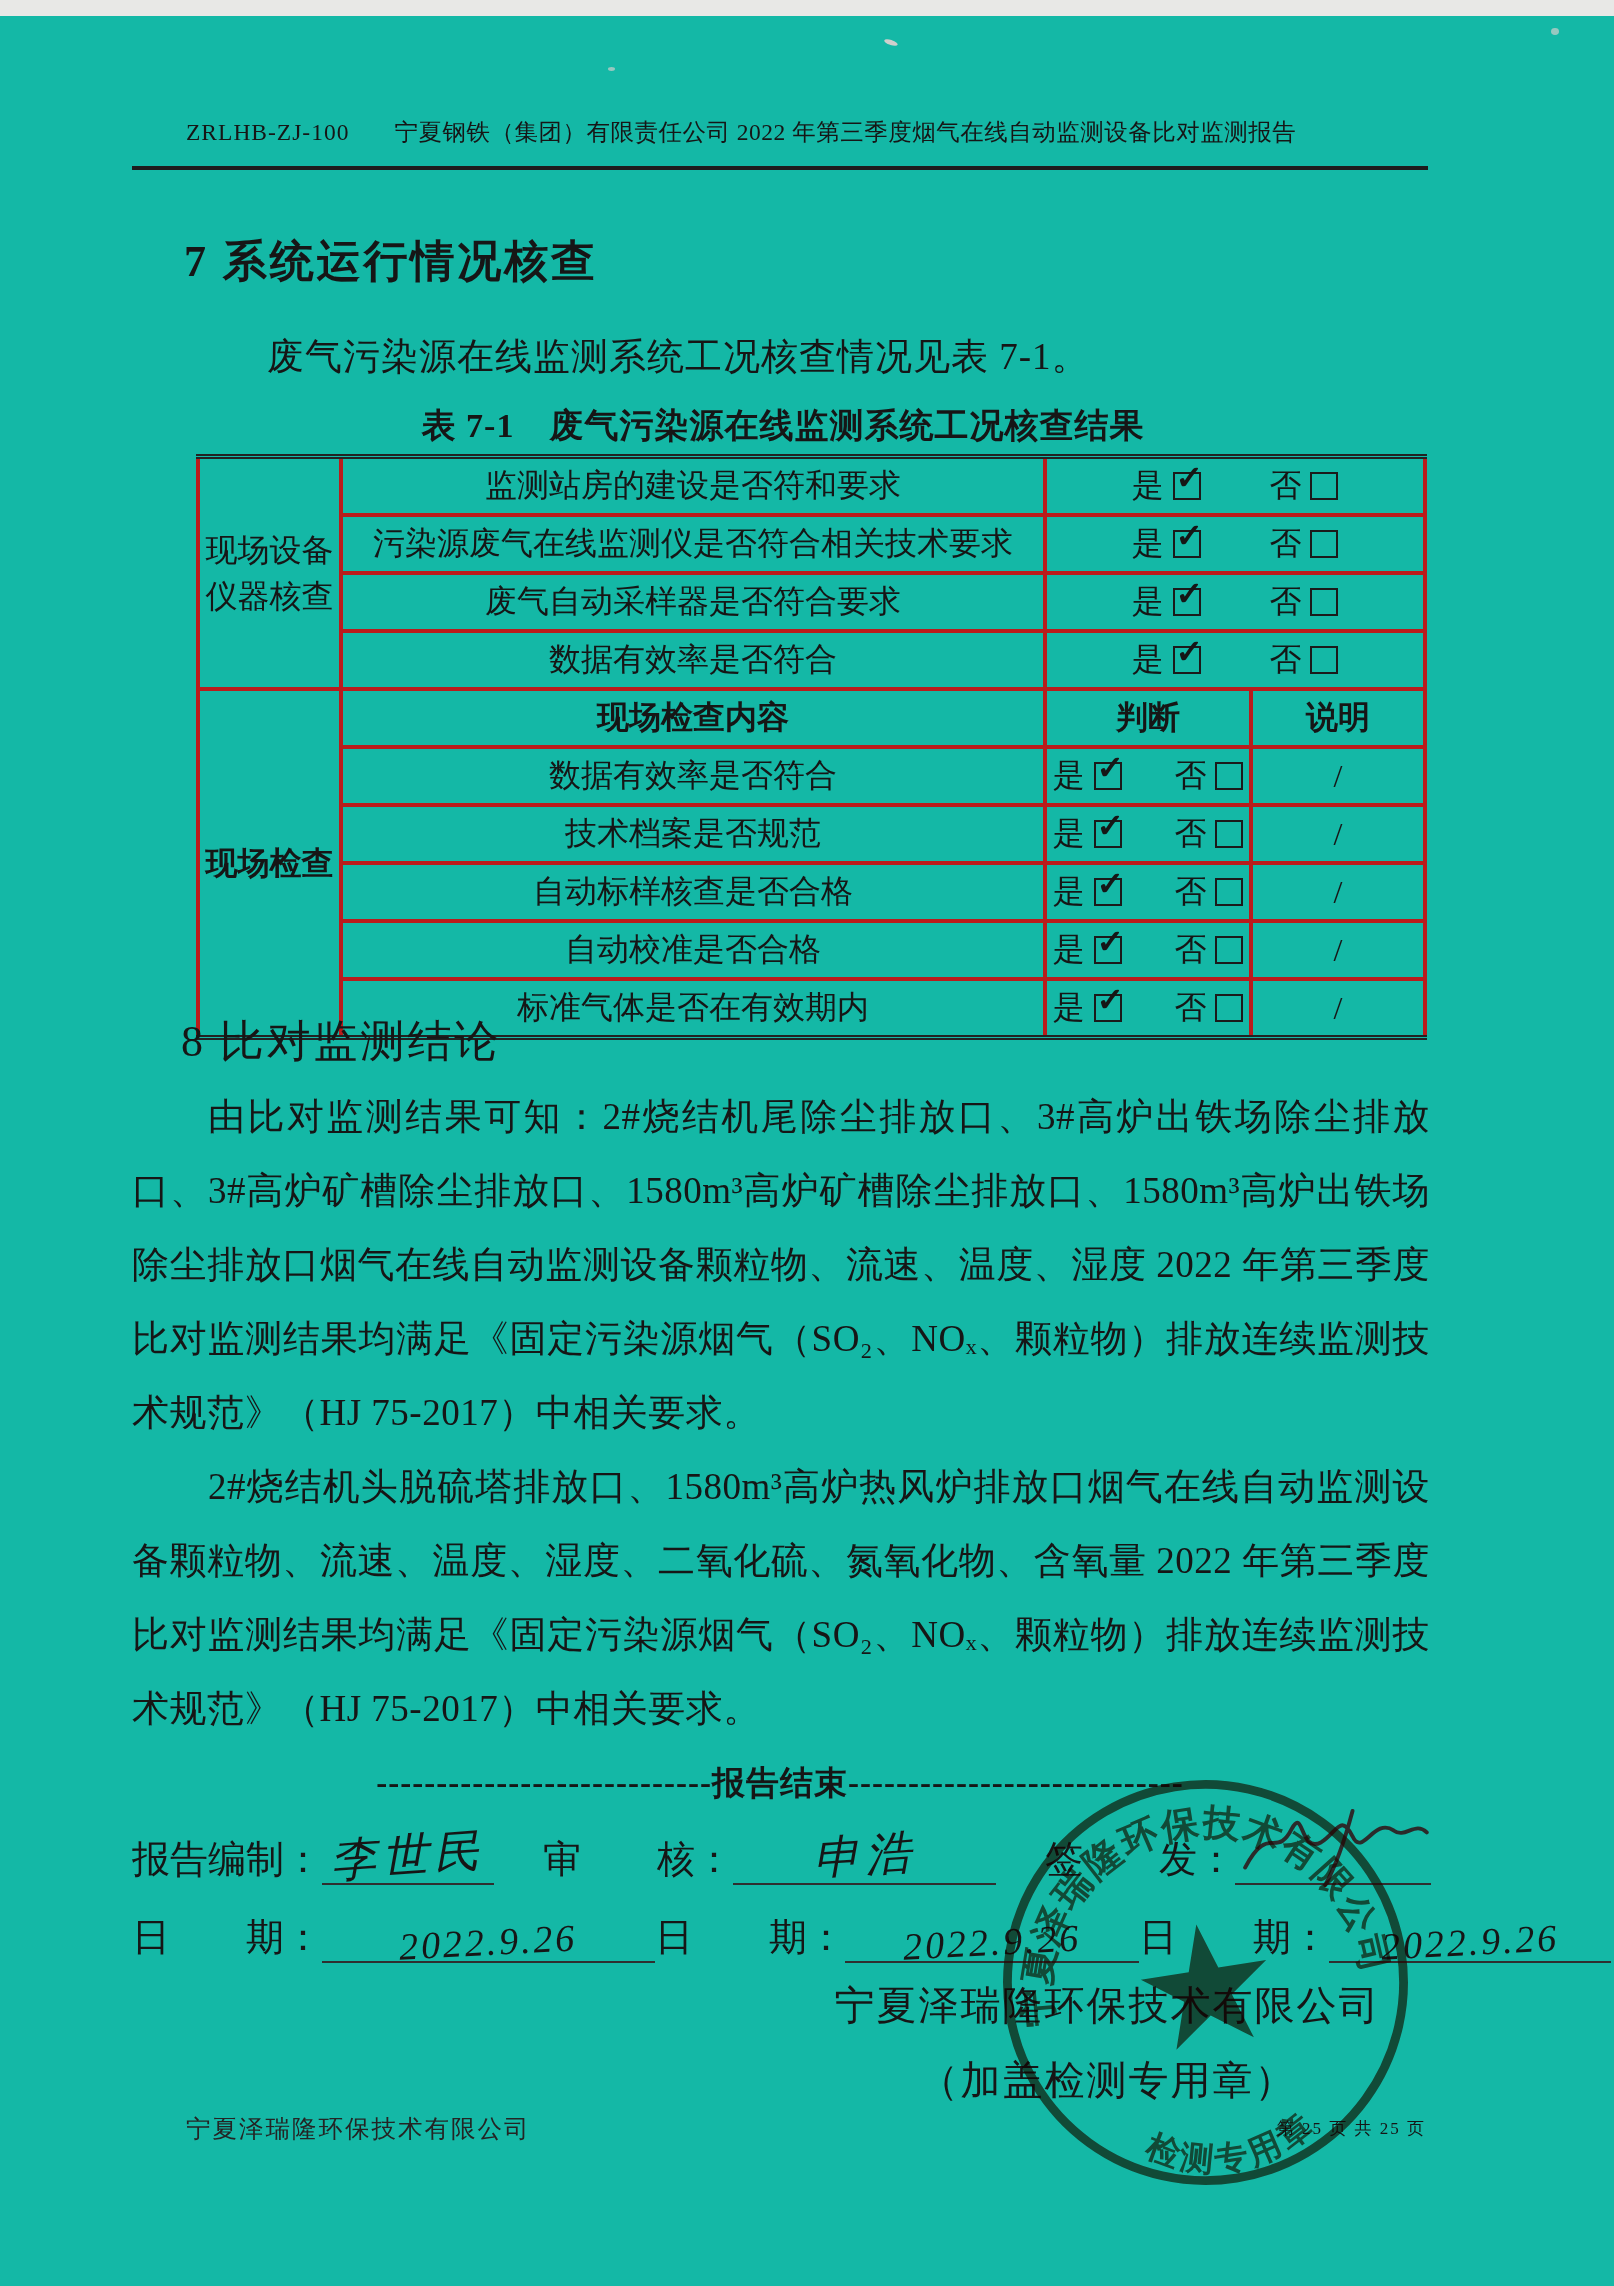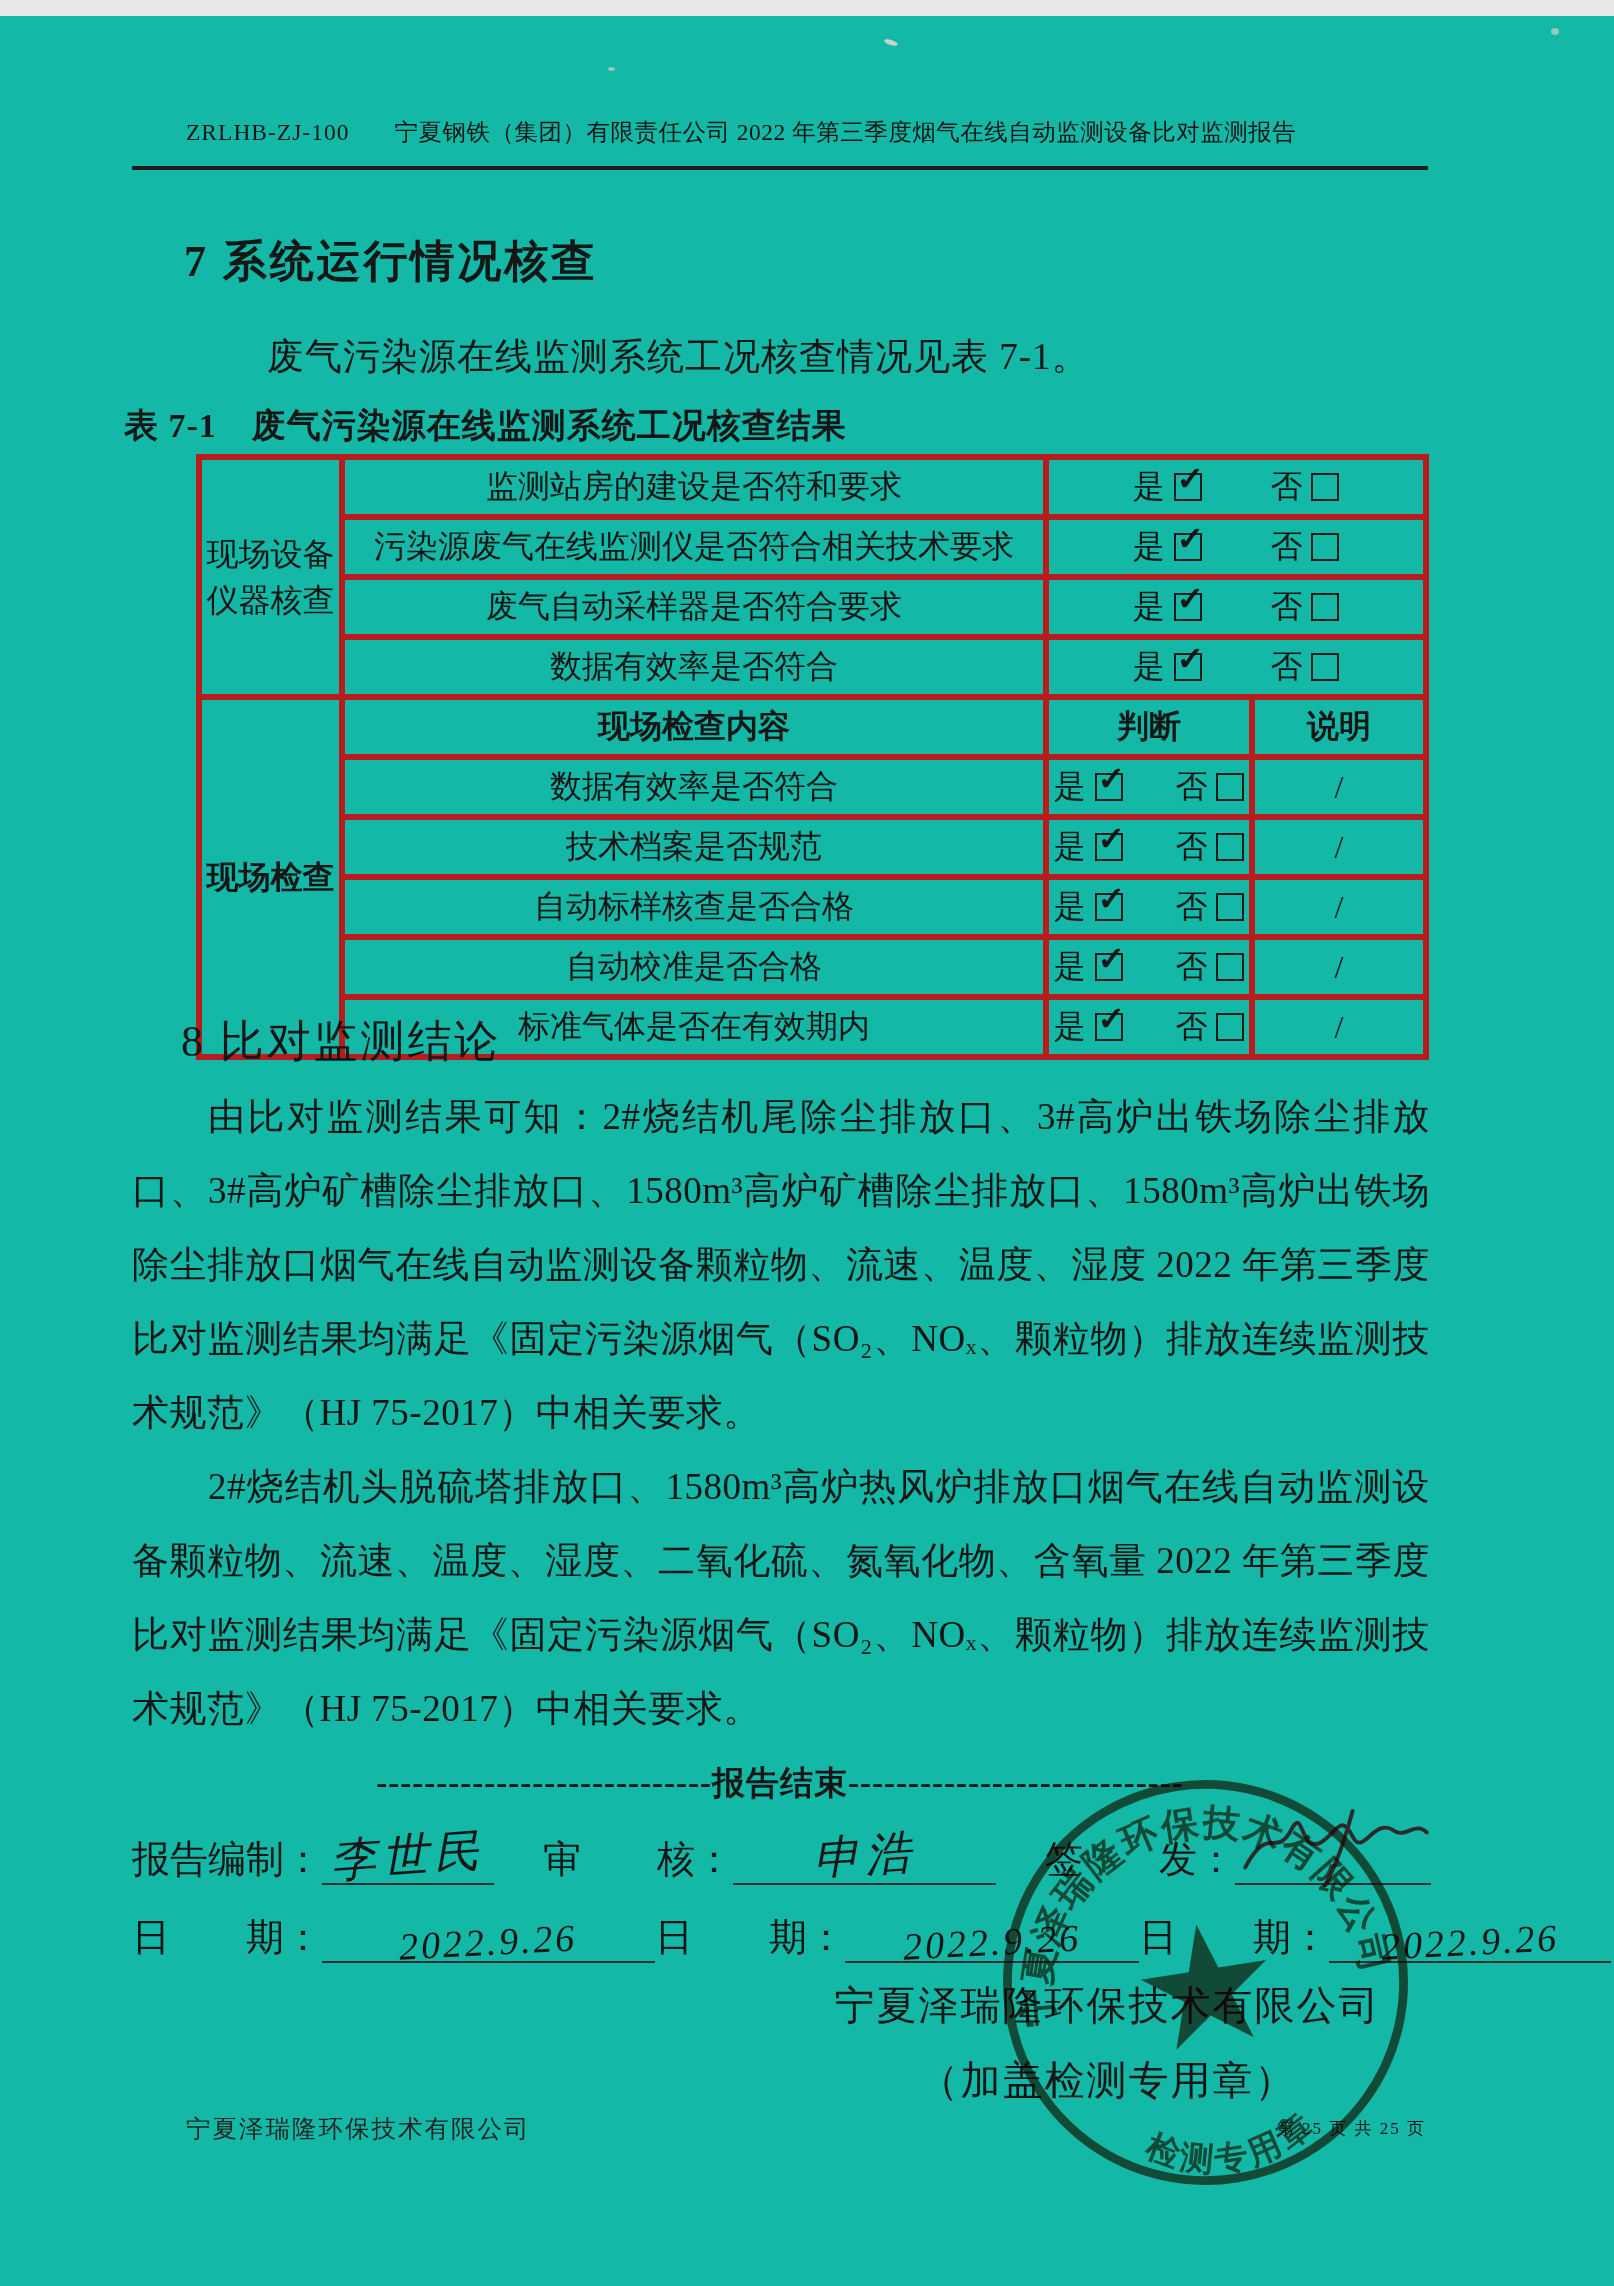--- a/index.html
+++ b/index.html
@@ -16,30 +16,30 @@
 
   
   .hdr{position:absolute;top:100px;left:186px;right:176px;display:flex;align-items:baseline;gap:45px;font-size:23.5px;white-space:nowrap;}
   .hdr .code{letter-spacing:1px;}
   .hdr .title{flex:1;letter-spacing:0.5px;}
   .hdr-rule{position:absolute;top:150px;left:132px;width:1296px;height:3.9px;background:#1d1d1d;}
 
   
   .h7{position:absolute;top:216px;left:184px;font-size:44px;font-weight:700;letter-spacing:2.9px;}
   .intro{position:absolute;top:316px;left:267px;font-size:37px;letter-spacing:1px;}
-  .tbl-caption{position:absolute;top:387px;left:124px;width:1296px;font-size:34px;font-weight:700;letter-spacing:1px;}
+  .tbl-caption{position:absolute;top:387px;left:135px;width:1296px;text-align:center;font-size:34px;font-weight:700;letter-spacing:1px;}
 
   
   table.chk{
     position:absolute;top:438px;left:196px;width:1231px;
     border-collapse:collapse;table-layout:fixed;
     font-size:32px;
   }
   table.chk{border-top:5.9px double #222;border-bottom:5.9px double #222;}
-  table.chk td{border:6px solid #b91c1c;text-align:center;vertical-align:middle;height:54px;padding:0 3.9px;}
+  table.chk td{border:4px solid #b91c1c;text-align:center;vertical-align:middle;height:54px;padding:0 3.9px;}
   table.chk tr.hd td{font-weight:700;}
   .col1{width:143px;}.col2{width:704px;}.col3{width:206px;}.col4{width:174px;}
   .grp-label div{line-height:1.45;}
   .note{font-size:32px;}
   .pair{display:inline-flex;align-items:center;gap:8.8px;}
   .judge .pair + .pair{margin-left:45px;}
   .judge.wide .pair + .pair{margin-left:61px;}
   .cb{display:inline-block;width:28px;height:28px;border:2.9px solid #1b1b1b;line-height:24.5px;text-align:center;box-sizing:border-box;}
   .cb i{font-style:normal;font-size:33px;font-weight:700;position:relative;top:-7.8px;left:1px;display:inline-block;}
 

